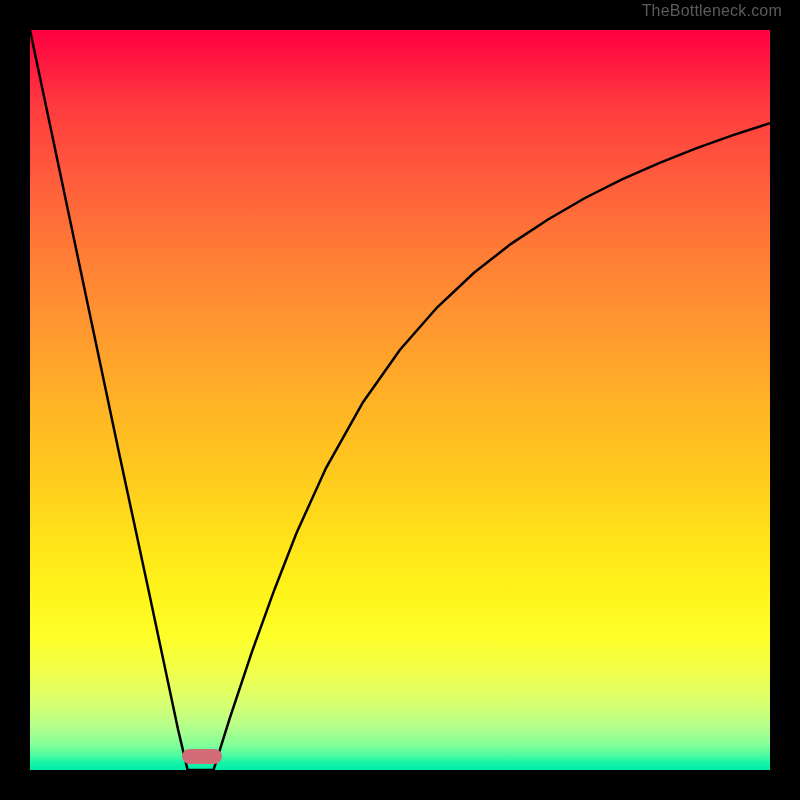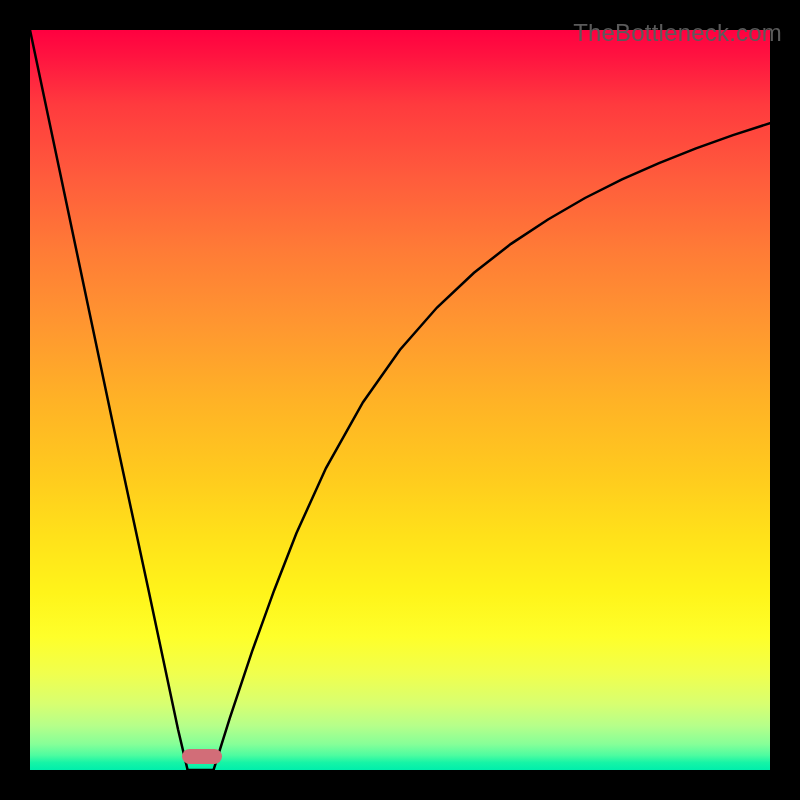--- a/index.html
+++ b/index.html
@@ -12,24 +12,24 @@
     font-family: Arial, Helvetica, sans-serif;
   }
   .frame {
     position: relative;
     width: 800px;
     height: 800px;
     background: #000;
   }
   .watermark {
     position: absolute;
-    top: 19px;
+    top: 2px;
     right: 18px;
     color: #5b5b5b;
-    font-size: 24px;
+    font-size: 16px;
     font-weight: 400;
     letter-spacing: 0.2px;
     z-index: 20;
   }
   .plot-area {
     position: absolute;
     left: 30px;
     top: 30px;
     width: 740px;
     height: 740px;

